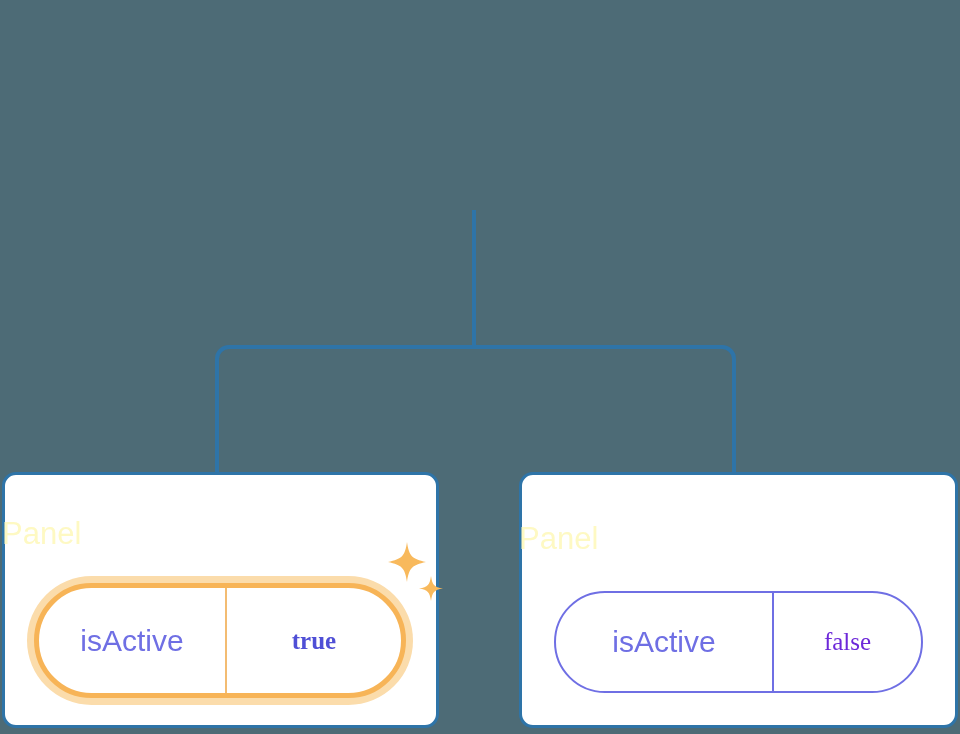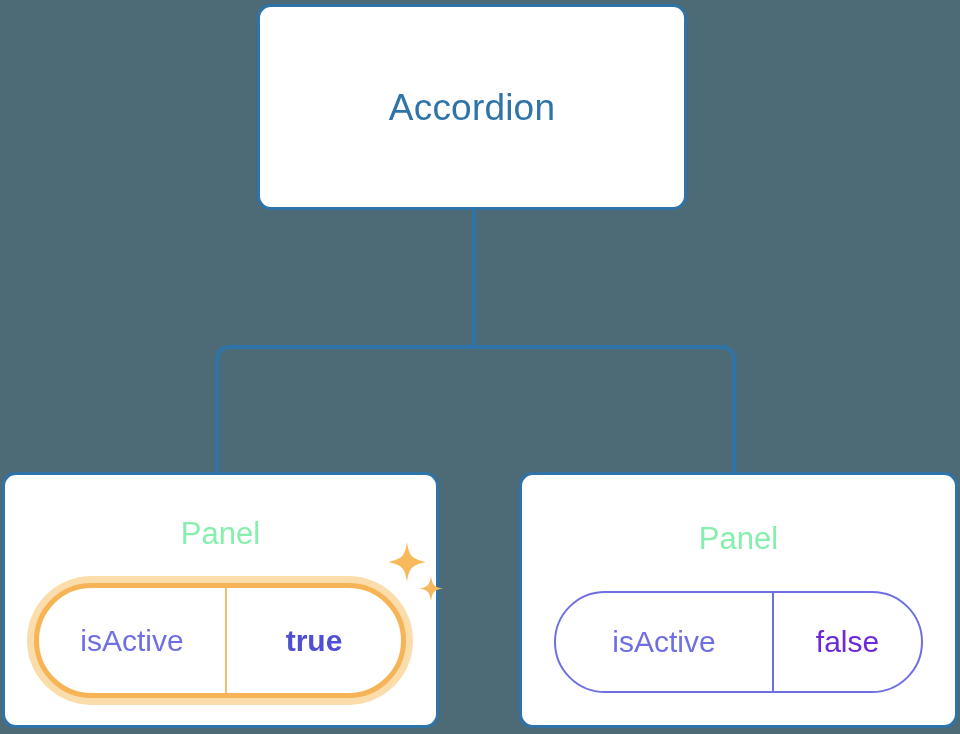--- a/index.html
+++ b/index.html
@@ -73,25 +73,25 @@
   .node-panel-right {
     left: 519px;
     top: 472px;
     width: 439px;
     height: 256px;
   }
 
   
   .panel-title-abs {
     position: absolute;
-    color: #86efac;
+    color: #fef9c3;
     font-size: 31px;
     font-weight: 400;
     line-height: 1;
-    text-align: center;
+    text-align: left;
   }
   #panel-title-left  { left: 2px;   top: 518px; width: 437px; }
   #panel-title-right { left: 519px; top: 523px; width: 439px; }
 
   
   .pill {
     position: absolute;
     box-sizing: border-box;
     display: flex;
     align-items: stretch;
@@ -104,21 +104,22 @@
     padding: 7px 18px;
     box-sizing: border-box;
     white-space: nowrap;
   }
   .pill-key {
     color: #6f6fe4;
     font-size: 30px;
     font-weight: 400;
   }
   .pill-val {
-    font-size: 30px;
+    font-size: 25px;
+    font-family: Liberation Serif, serif;
   }
 
   
   .pill-highlight {
     left: 34px;
     top: 583px;
     width: 372px;
     height: 115px;
     border: 5px solid #f7b457;
     border-radius: 60px;
@@ -170,23 +171,20 @@
 
   <svg id="connectors" viewBox="0 0 960 734">
 
     <path d="M474,210 L474,347" fill="none" stroke="#2e74a8" stroke-width="4"></path>
 
     <path d="M474,347 L229,347 A12,12 0 0 0 217,359 L217,472" fill="none" stroke="#2e74a8" stroke-width="4" stroke-linecap="butt"></path>
 
     <path d="M474,347 L722,347 A12,12 0 0 1 734,359 L734,472" fill="none" stroke="#2e74a8" stroke-width="4" stroke-linecap="butt"></path>
   </svg>
 
-  <div class="node-root">
-    <span class="node-title">Accordion</span>
-  </div>
 
   <div class="node-panel node-panel-left"></div>
   <div class="panel-title-abs" id="panel-title-left">Panel</div>
 
   <div class="pill pill-highlight">
     <div class="pill-cell pill-key-cell">
       <span class="pill-key">isActive</span>
     </div>
     <div class="pill-cell pill-value-cell">
       <span class="pill-val">true</span>

